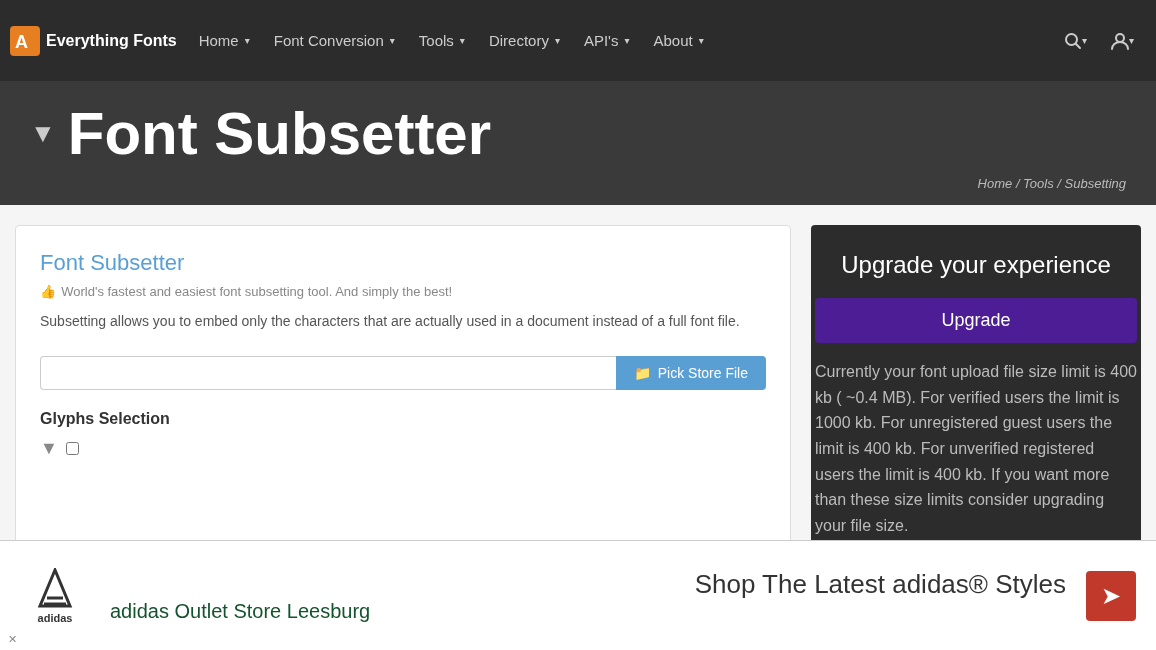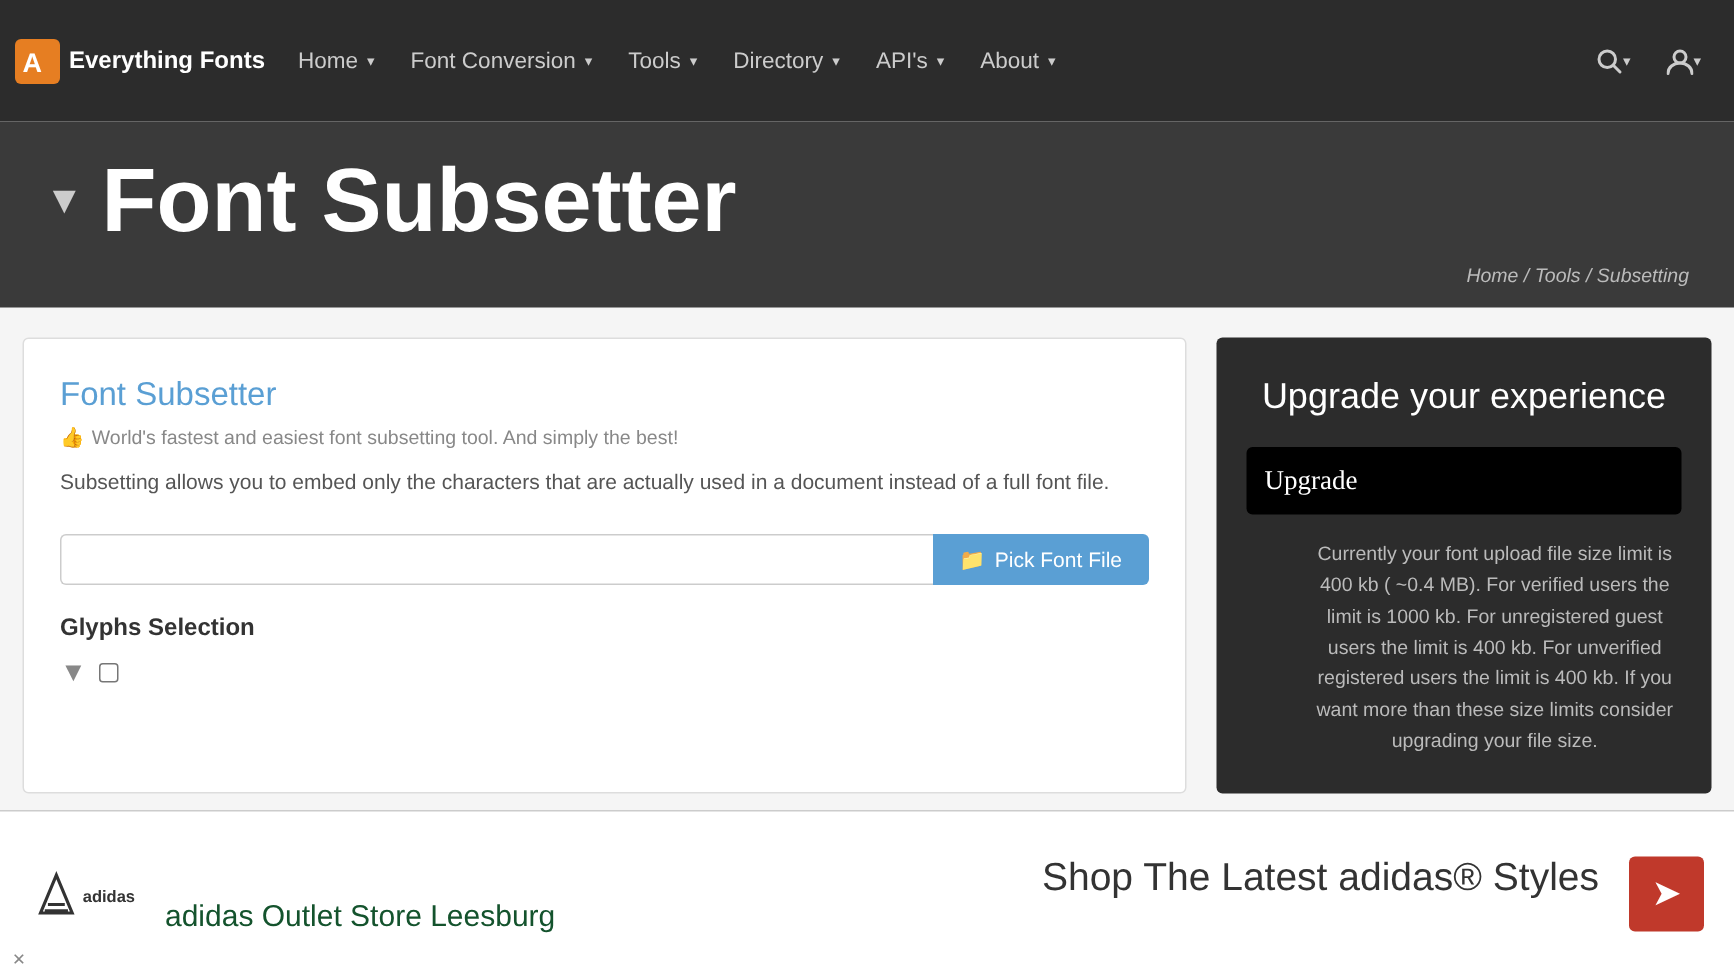--- a/index.html
+++ b/index.html
@@ -184,72 +184,70 @@
       gap: 6px;
       font-size: 13px;
       color: #555;
     }
 
     
     .right-card {
       width: 330px;
       background: #2c2c2c;
       border-radius: 4px;
-      padding: 24px 20px;
+      padding: 24px 4px;
       color: #fff;
       flex-shrink: 0;
     }
     .upgrade-title {
       font-size: 24px;
       font-weight: 300;
       text-align: center;
       margin-bottom: 18px;
       line-height: 1.3;
     }
     .upgrade-btn {
       display: block;
       width: 100%;
-      background: #000000;
+      background: #4c1d95;
       color: #fff;
       border: none;
       border-radius: 4px;
       padding: 12px;
       font-size: 18px;
       cursor: pointer;
-      text-align: left;
+      text-align: center;
       margin-bottom: 16px;
-      font-family: Liberation Serif, serif;
     }
     .upgrade-desc {
-      font-size: 13px;
+      font-size: 16px;
       color: #bbb;
       line-height: 1.6;
-      text-align: center;
-      margin-left: 41px;
+      text-align: left;
     }
 
     
     .ad-banner {
       position: fixed;
       bottom: 0;
       left: 0;
       right: 0;
       height: 110px;
       background: #fff;
       border-top: 1px solid #ccc;
       display: flex;
       align-items: center;
       padding: 0 20px;
       gap: 20px;
       z-index: 100;
     }
     .ad-logo {
       width: 70px;
       display: flex;
-      flex-direction: row;
+      flex-direction: column;
       align-items: center;
       justify-content: center;
     }
     .ad-logo-text {
       font-size: 11px;
       font-weight: bold;
       color: #333;
       margin-top: 4px;
     }
     .ad-text {
@@ -356,21 +354,21 @@
     <div class="tagline">
       <span>👍</span>
       <span>World's fastest and easiest font subsetting tool. And simply the best!</span>
     </div>
     <p class="description">Subsetting allows you to embed only the characters that are actually used in a document instead of a full font file.</p>
 
     <div class="file-pick-row">
       <input class="file-input" type="text" placeholder="" style="">
       <button class="pick-btn">
         <span>📁</span>
-        <span>Pick Font File</span>
+        <span>Pick Store File</span>
       </button>
     </div>
 
     <p class="glyphs-label">Glyphs Selection</p>
     <div class="expand-row">
       <span class="expand-icon">▼</span>
       <div class="checkbox-row">
         <input type="checkbox" style="">
       </div>
     </div>

